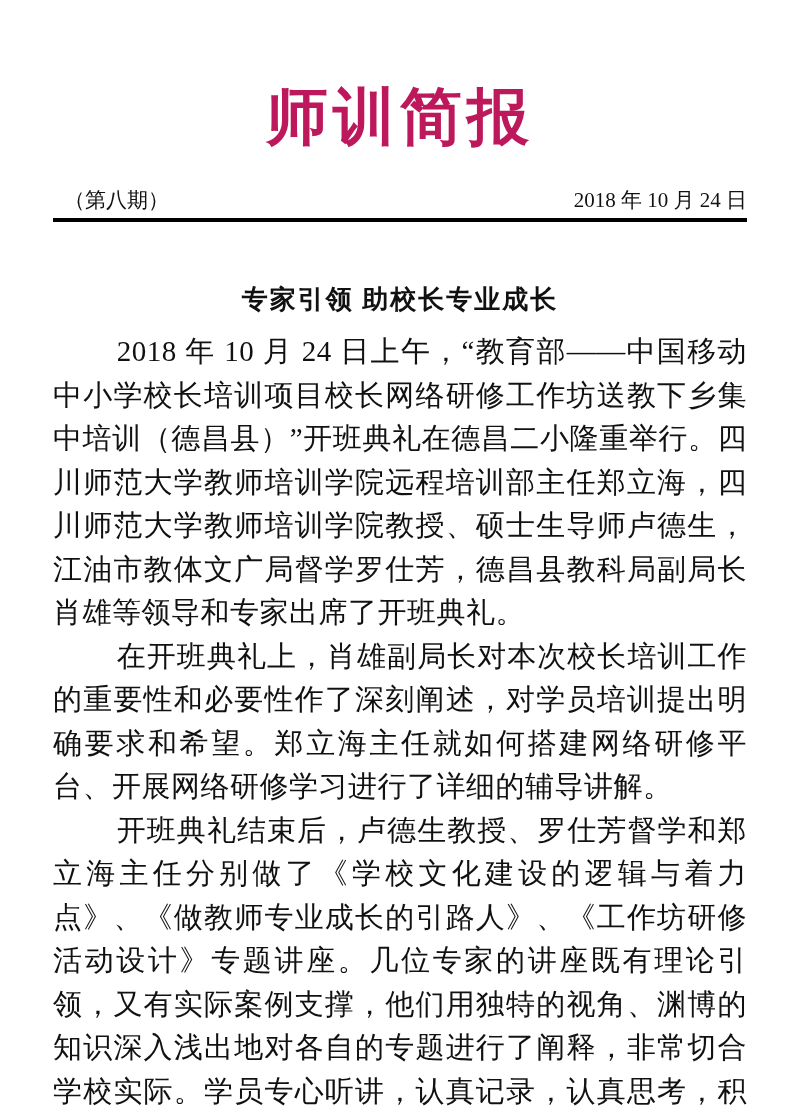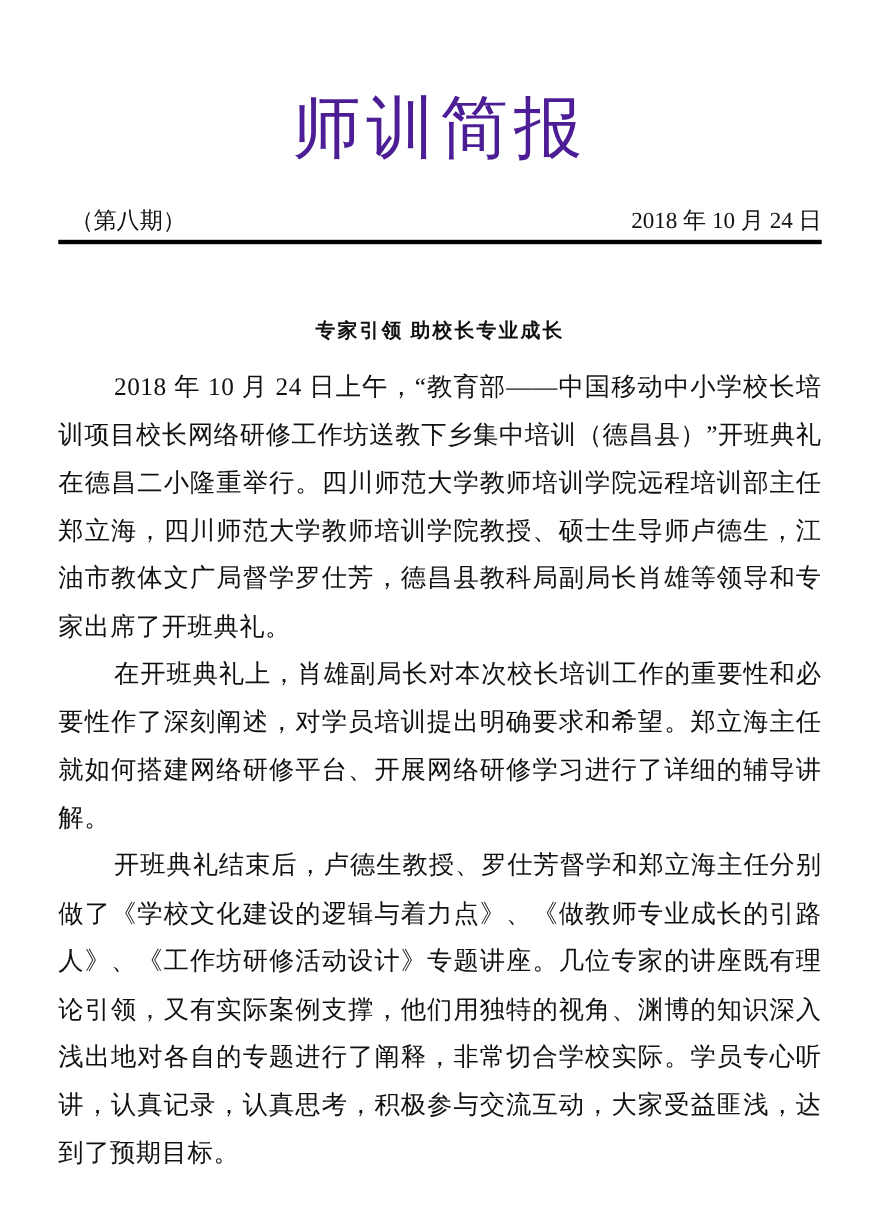--- a/index.html
+++ b/index.html
@@ -21,50 +21,50 @@
     width: 800px;
     height: 1108px;
     padding: 0 53px;
     box-sizing: border-box;
     background: #ffffff;
   }
   .masthead-title {
     margin: 83px 0 0 0;
     text-align: center;
     font-family: "Liberation Sans", "DejaVu Sans", sans-serif;
-    font-weight: normal;
+    font-weight: bold;
     font-size: 62px;
     line-height: 68px;
     letter-spacing: 5px;
-    color: #4c1d95;
+    color: #be185d;
   }
   .meta-row {
     display: flex;
     justify-content: space-between;
     align-items: baseline;
     margin-top: 36px;
     padding-bottom: 5px;
     border-bottom: 4px solid #000000;
     font-size: 21px;
     line-height: 26px;
   }
   .meta-row .meta-issuer   { text-align: left; }
   .meta-row .meta-issue    { text-align: center; margin-left: 11px; }
   .meta-row .meta-date     { text-align: left; }
   .article-title {
     margin: 62px 0 14px 0;
     text-align: center;
-    font-size: 18px;
+    font-size: 26px;
     line-height: 32px;
     font-weight: bold;
     letter-spacing: 2px;
   }
   .article-body p {
     margin: 0;
-    font-size: 23px;
+    font-size: 29px;
     line-height: 43.5px;
     text-indent: 2.2em;
     text-align: justify;
     letter-spacing: 0.5px;
   }
 </style>
 </head>
 <body>
 
 <div class="sheet">

